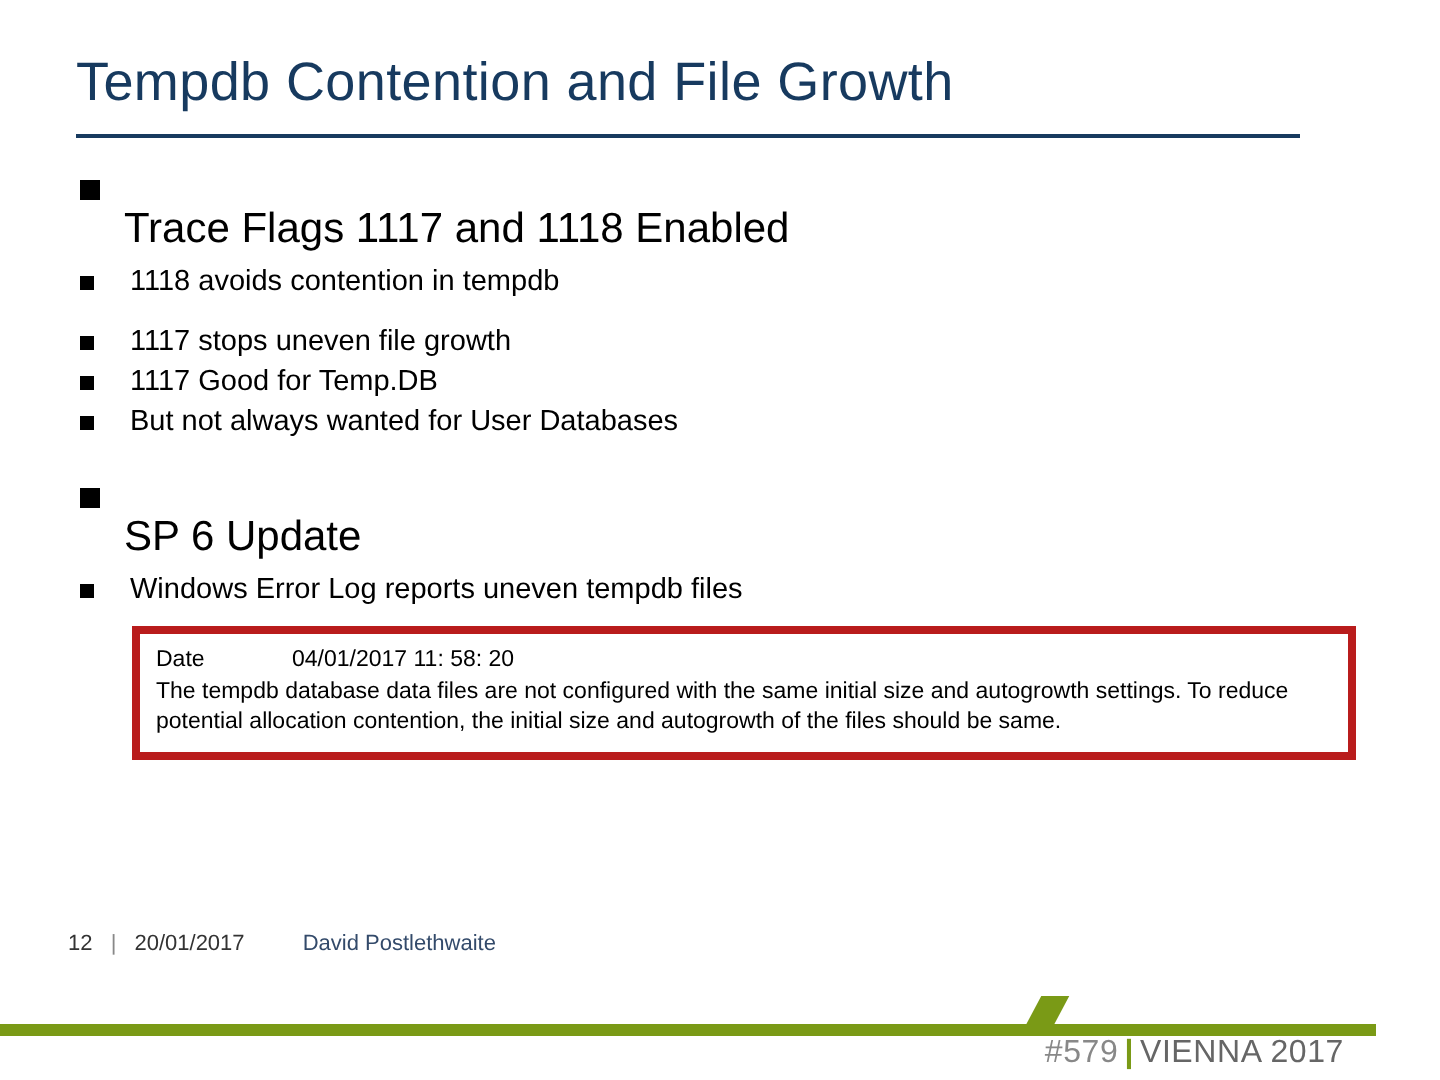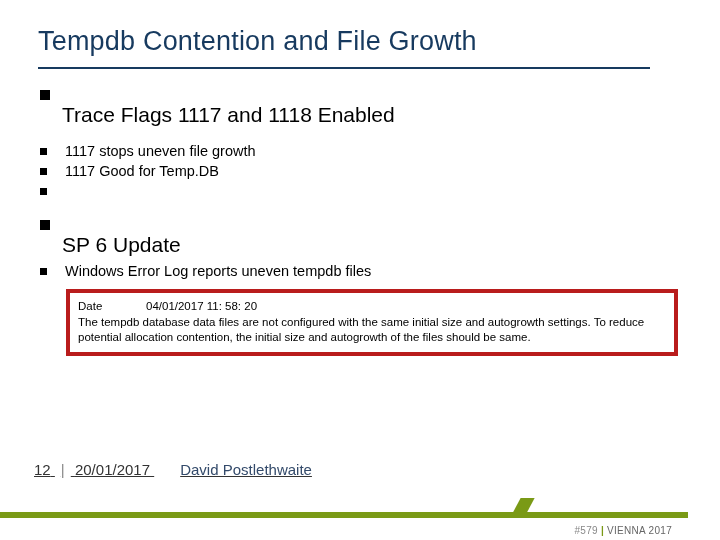--- a/index.html
+++ b/index.html
@@ -16,53 +16,58 @@
   .item .itext { font-size: 14.5px; color: #000; }
   .group-gap { height: 8px; }
   .logbox { margin: 10px 0 0 28px; width: 612px; border: 4px solid #b91c1c; padding: 6px 8px; font-size: 11.5px; line-height: 1.35; }
   .logrow { display: flex; }
   .logrow .lk { width: 68px; flex: 0 0 auto; }
   .logrow .lv { flex: 1 1 auto; }
   .lognote { margin-top: 0; }
   .footer-band { position: absolute; left: 0; bottom: 22px; width: 720px; height: 62px; }
   .footer-green { position: absolute; left: 0; bottom: 0; width: 720px; height: 6px; background: #7a9a16; }
   .footer-tick { position: absolute; left: 510px; bottom: 0; width: 14px; height: 20px; background: #7a9a16; transform: skewX(-28deg); transform-origin: bottom left; }
-  .footer-text { position: absolute; left: 34px; bottom: 40px; font-size: 15px; color: #333; text-decoration: underline; }
+  .footer-text { position: absolute; left: 34px; bottom: 40px; font-size: 11px; color: #333; }
   .footer-text .pn { color: #333; }
   .footer-text .sep { margin: 0 6px; color: #888; }
   .footer-text .presenter { margin-left: 26px; color: #334a6a; }
-  .event-tag { position: absolute; right: 16px; bottom: 4px; font-size: 10px; color: #666; letter-spacing: 0.3px; }
+  .event-tag { position: absolute; right: 16px; bottom: 4px; font-size: 16px; color: #666; letter-spacing: 0.3px; }
   .event-tag .num { color: #888; }
   .event-tag .bar { color: #7a9a16; font-weight: bold; margin: 0 3px; }
   .logo-wrap { position: absolute; right: 18px; bottom: 22px; width: 150px; height: 60px; }
   .logo-wrap svg { width: 100%; height: 100%; }
 </style>
 </head>
 <body>
 
 <div class="slide">
   <div class="content">
     <div class="title">Tempdb Contention and File Growth</div>
     <div class="hr"></div>
 
     <div class="sec-h">
       <span class="blk"></span>
       <span class="htext">Trace Flags 1117 and 1118 Enabled</span>
     </div>
+    <div class="item">
+      <span class="blk"></span>
+      <span class="itext">1118 avoids contention in tempdb</span>
+    </div>
     <div class="group-gap"></div>
     <div class="item">
       <span class="blk"></span>
       <span class="itext">1117 stops uneven file growth</span>
     </div>
     <div class="item">
       <span class="blk"></span>
       <span class="itext">1117 Good for Temp.DB</span>
     </div>
     <div class="item">
       <span class="blk"></span>
+      <span class="itext">But not always wanted for User Databases</span>
     </div>
 
     <div style="height:10px"></div>
 
     <div class="sec-h">
       <span class="blk"></span>
       <span class="htext">SP 6 Update</span>
     </div>
     <div class="item">
       <span class="blk"></span>

